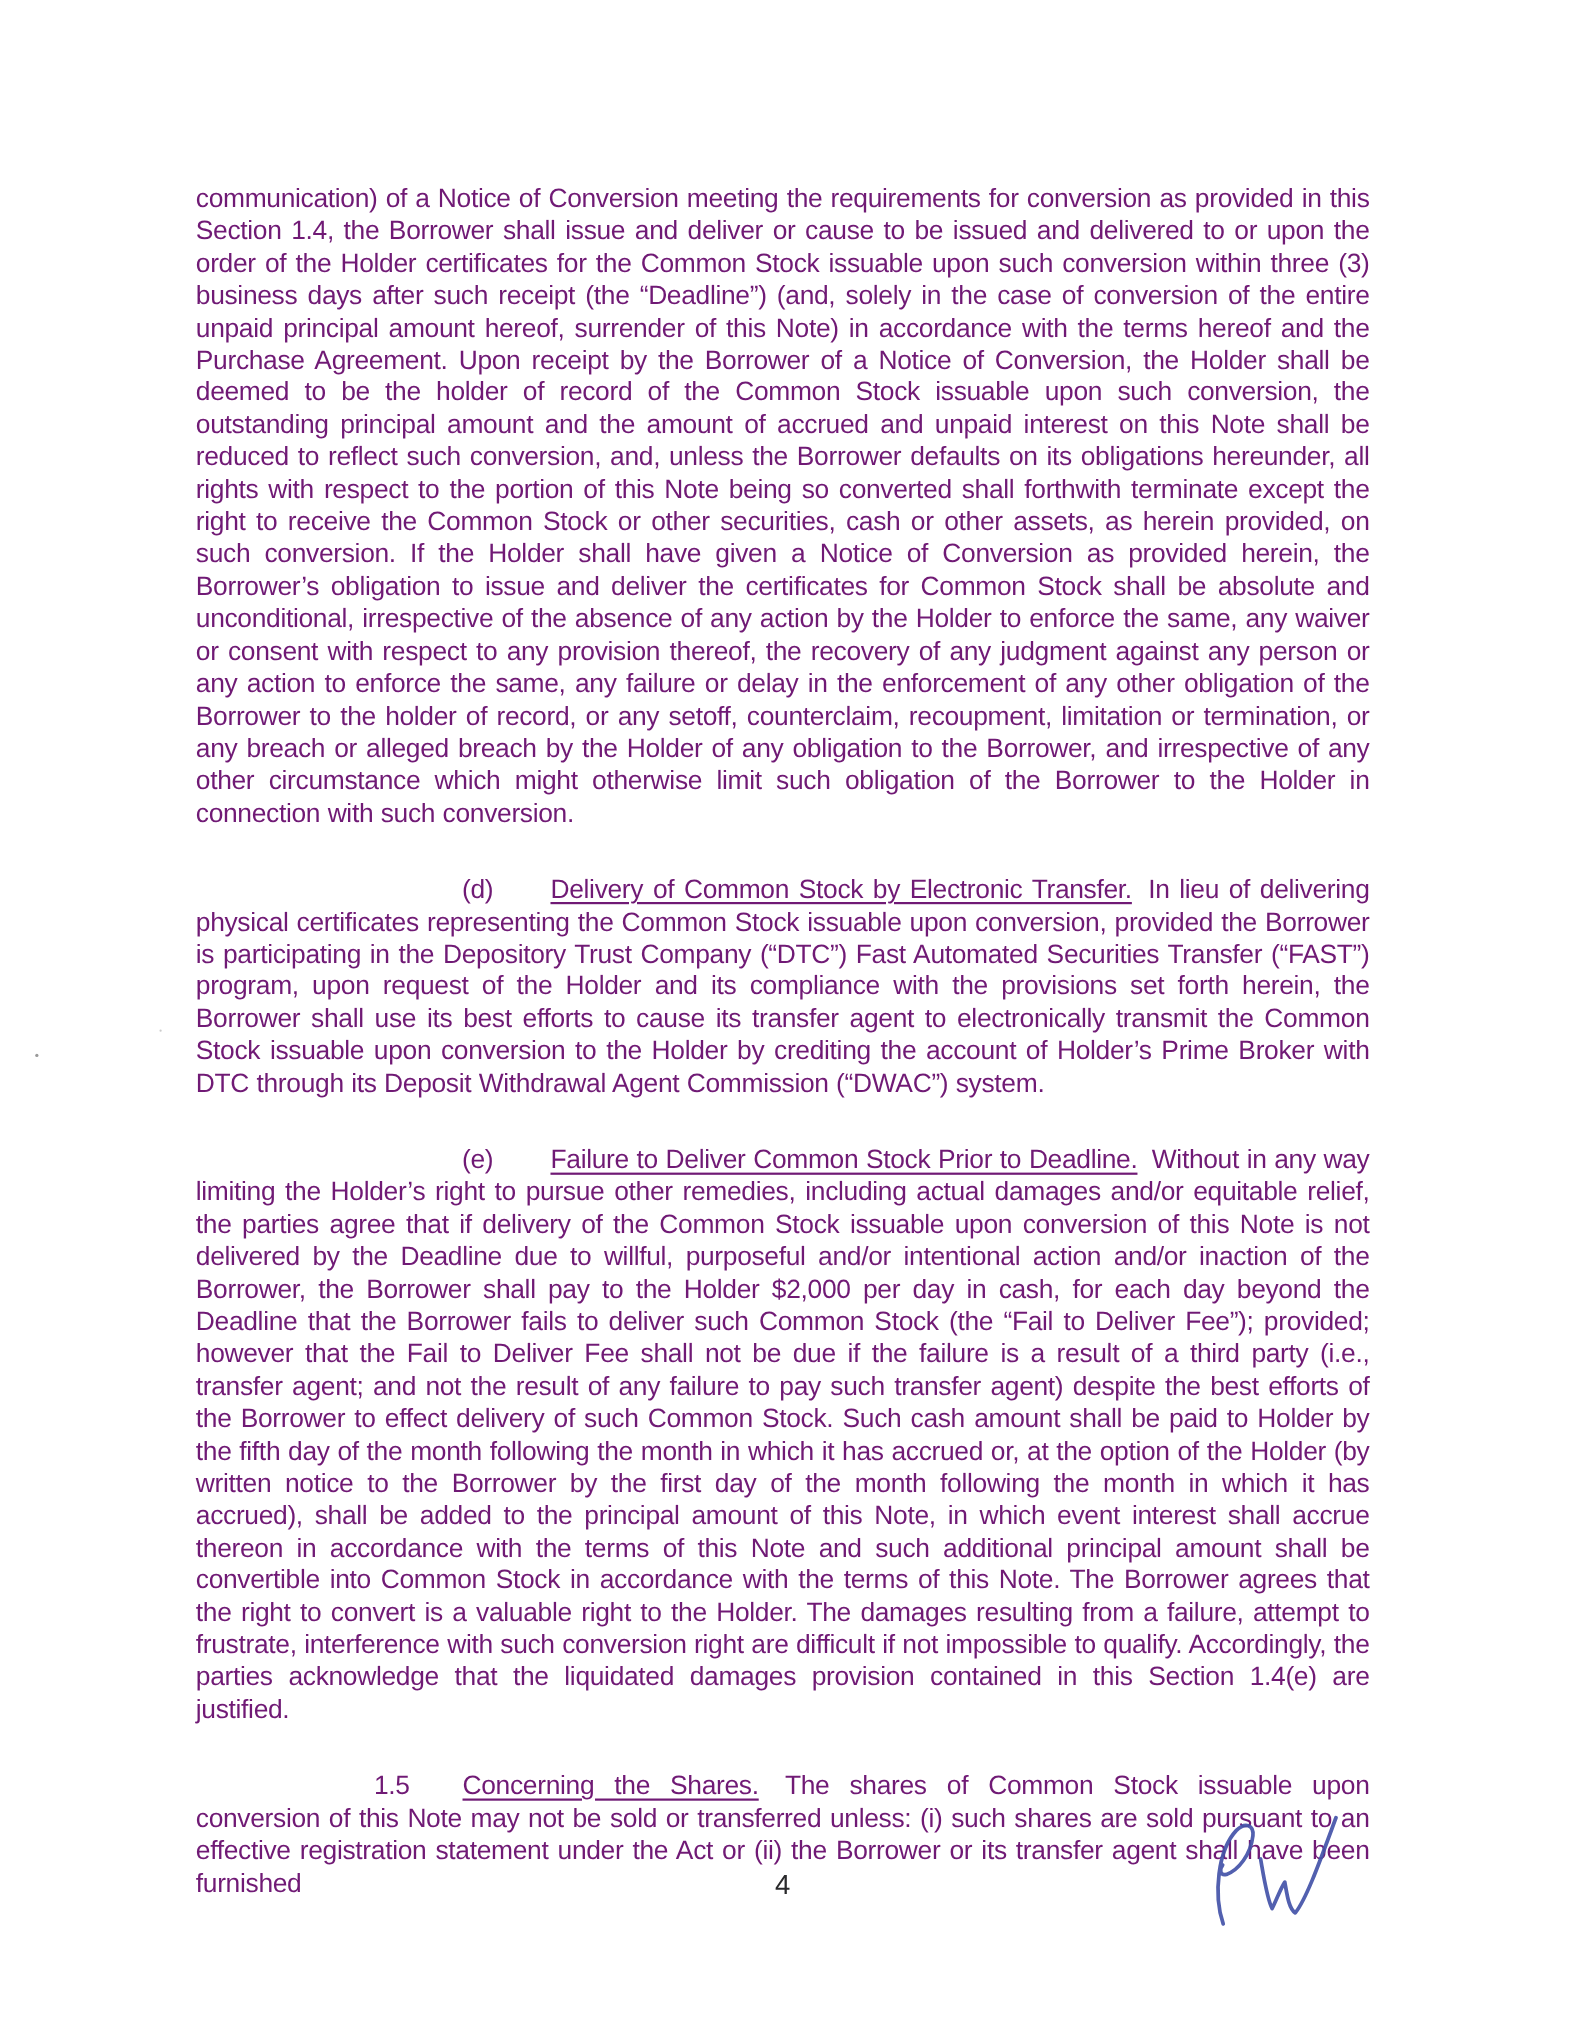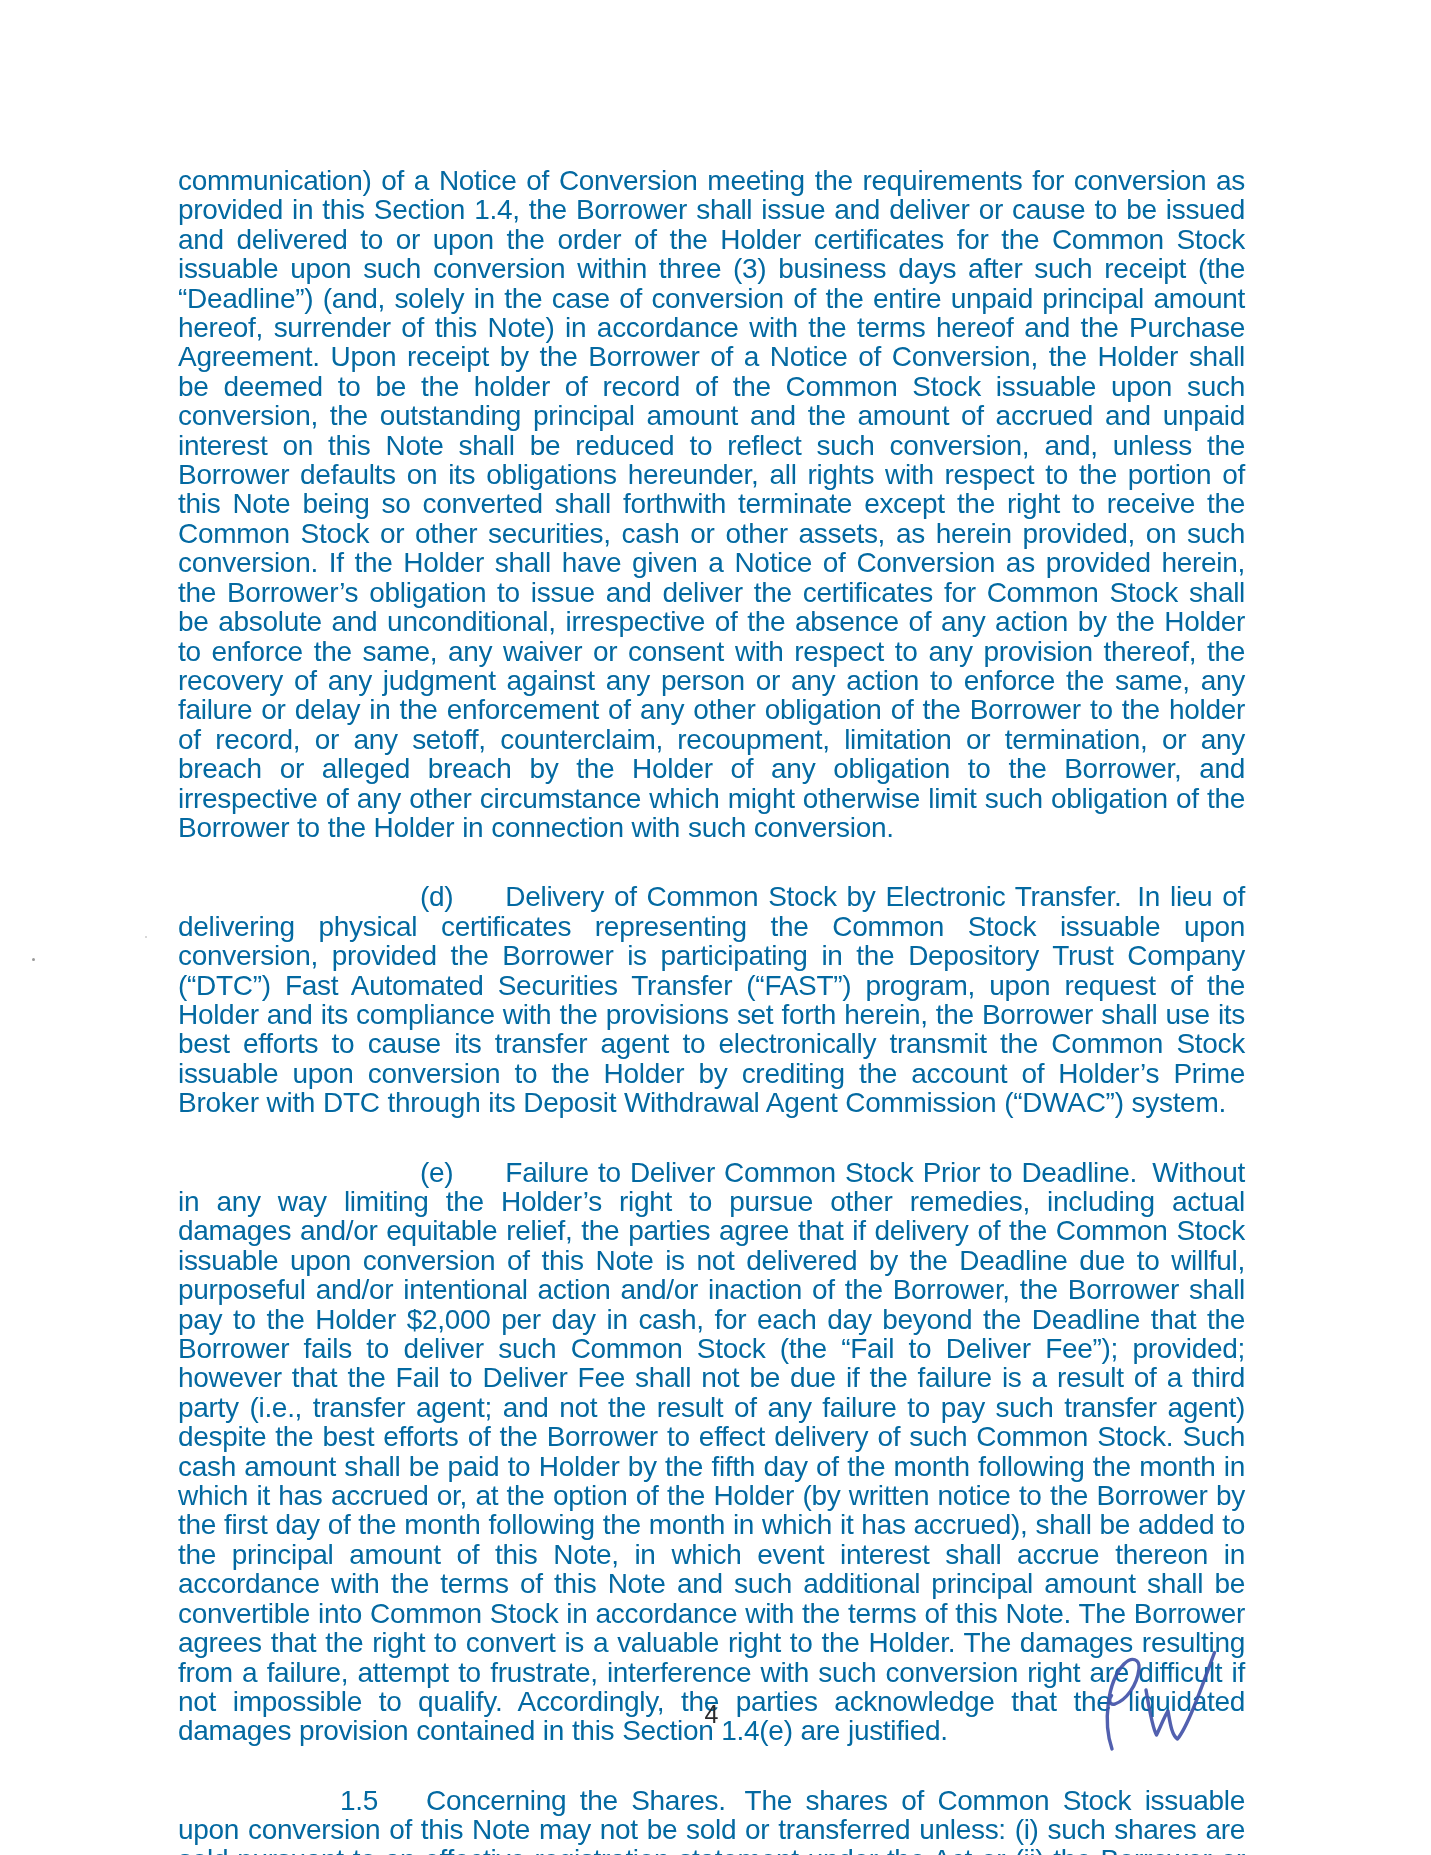--- a/index.html
+++ b/index.html
@@ -11,33 +11,34 @@
     font-family: "Liberation Sans", "DejaVu Sans", sans-serif;
     color: #1a1a1c;
   }
   .content {
     position: absolute;
     left: 178px; top: 166px;
     width: 1067px;
   }
   p.para {
     margin: 0 0 40px 0;
-    font-size: 28px;
+    font-size: 24px;
     line-height: 29.4px;
     letter-spacing: -0.3px;
     word-spacing: 0.4px;
     text-align: justify;
-    color: #0369a1;
+    color: #701a75;
   }
   p.para:last-child { margin-bottom: 0; margin-top: 16px; }
   .indent-242 { text-indent: 242px; }
   .indent-162 { text-indent: 162px; }
   .plabel { padding-right: 52px; }
   .plabel-sec { padding-right: 48px; }
   .heading {
+    text-decoration: underline;
     text-decoration-thickness: 2px;
     text-underline-offset: 4px;
     margin-right: 6px;
   }
   .page-number {
     position: absolute;
     left: 178px; top: 1700px;
     width: 1067px;
     text-align: center;
     font-size: 25px;

